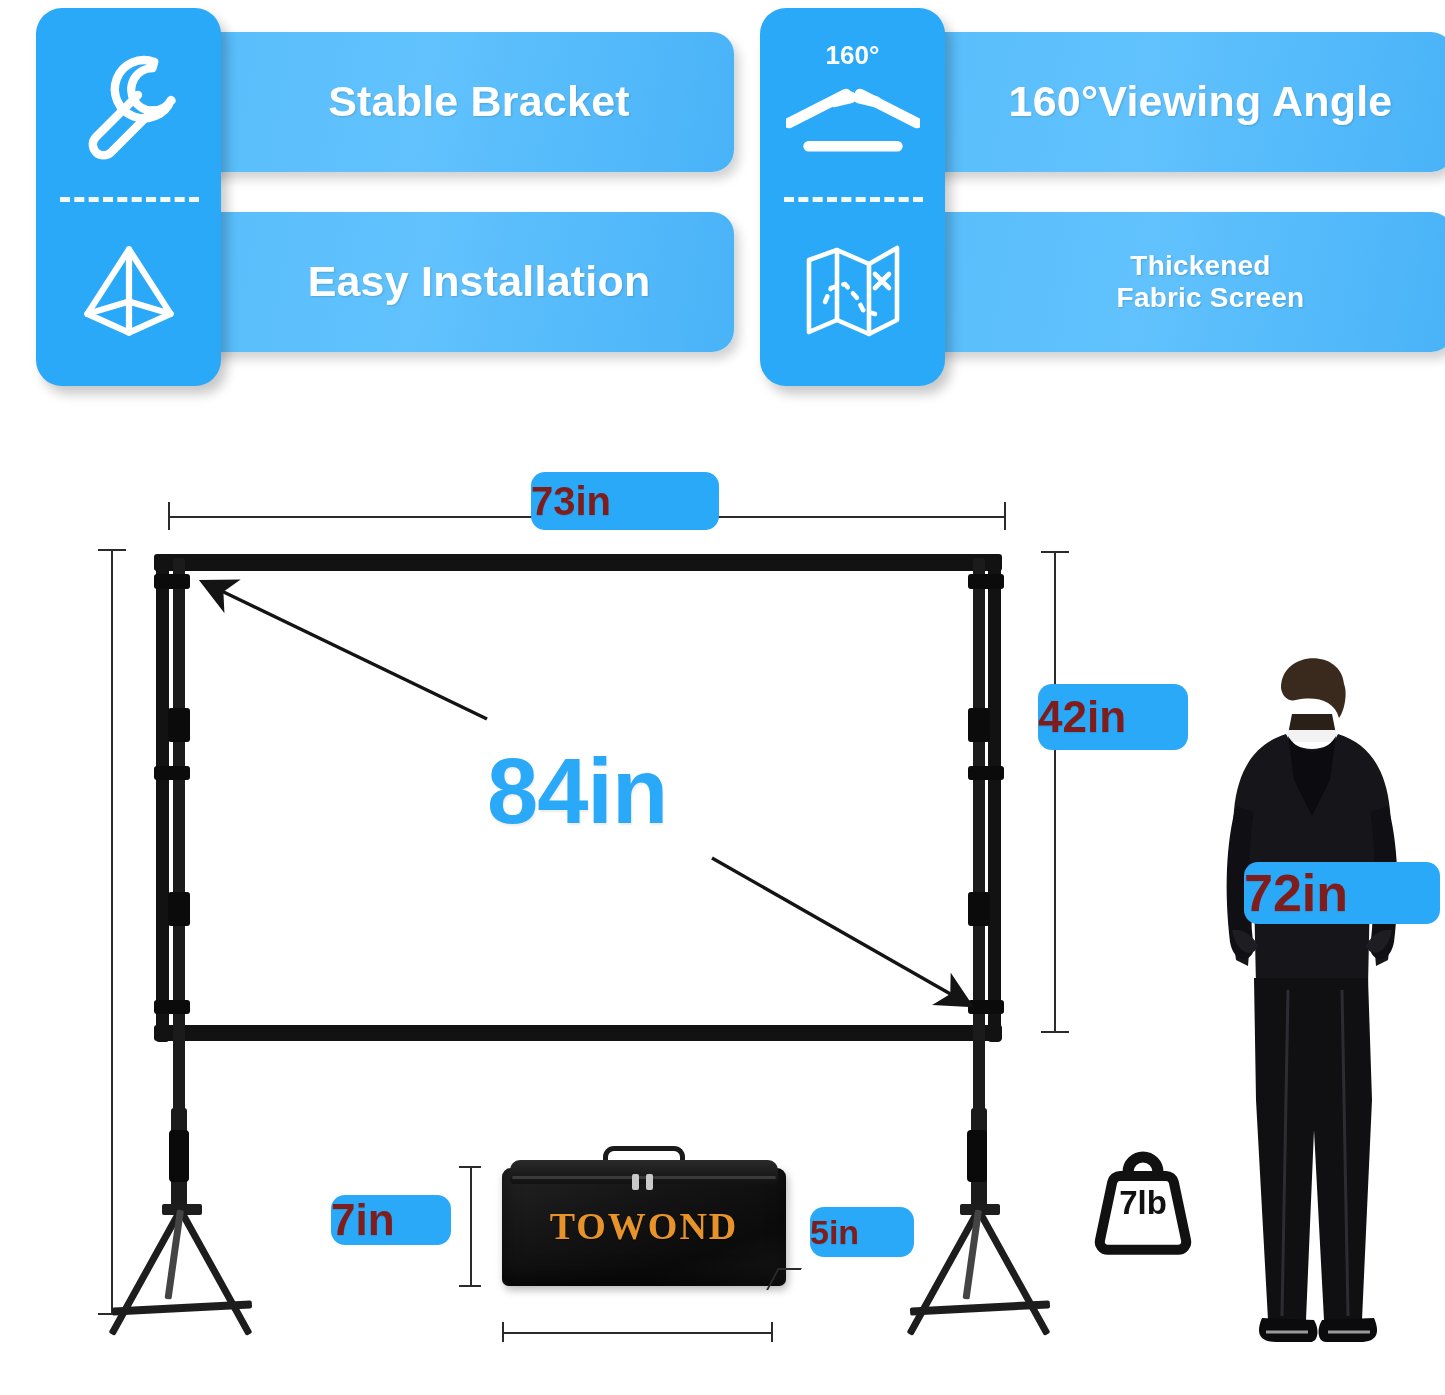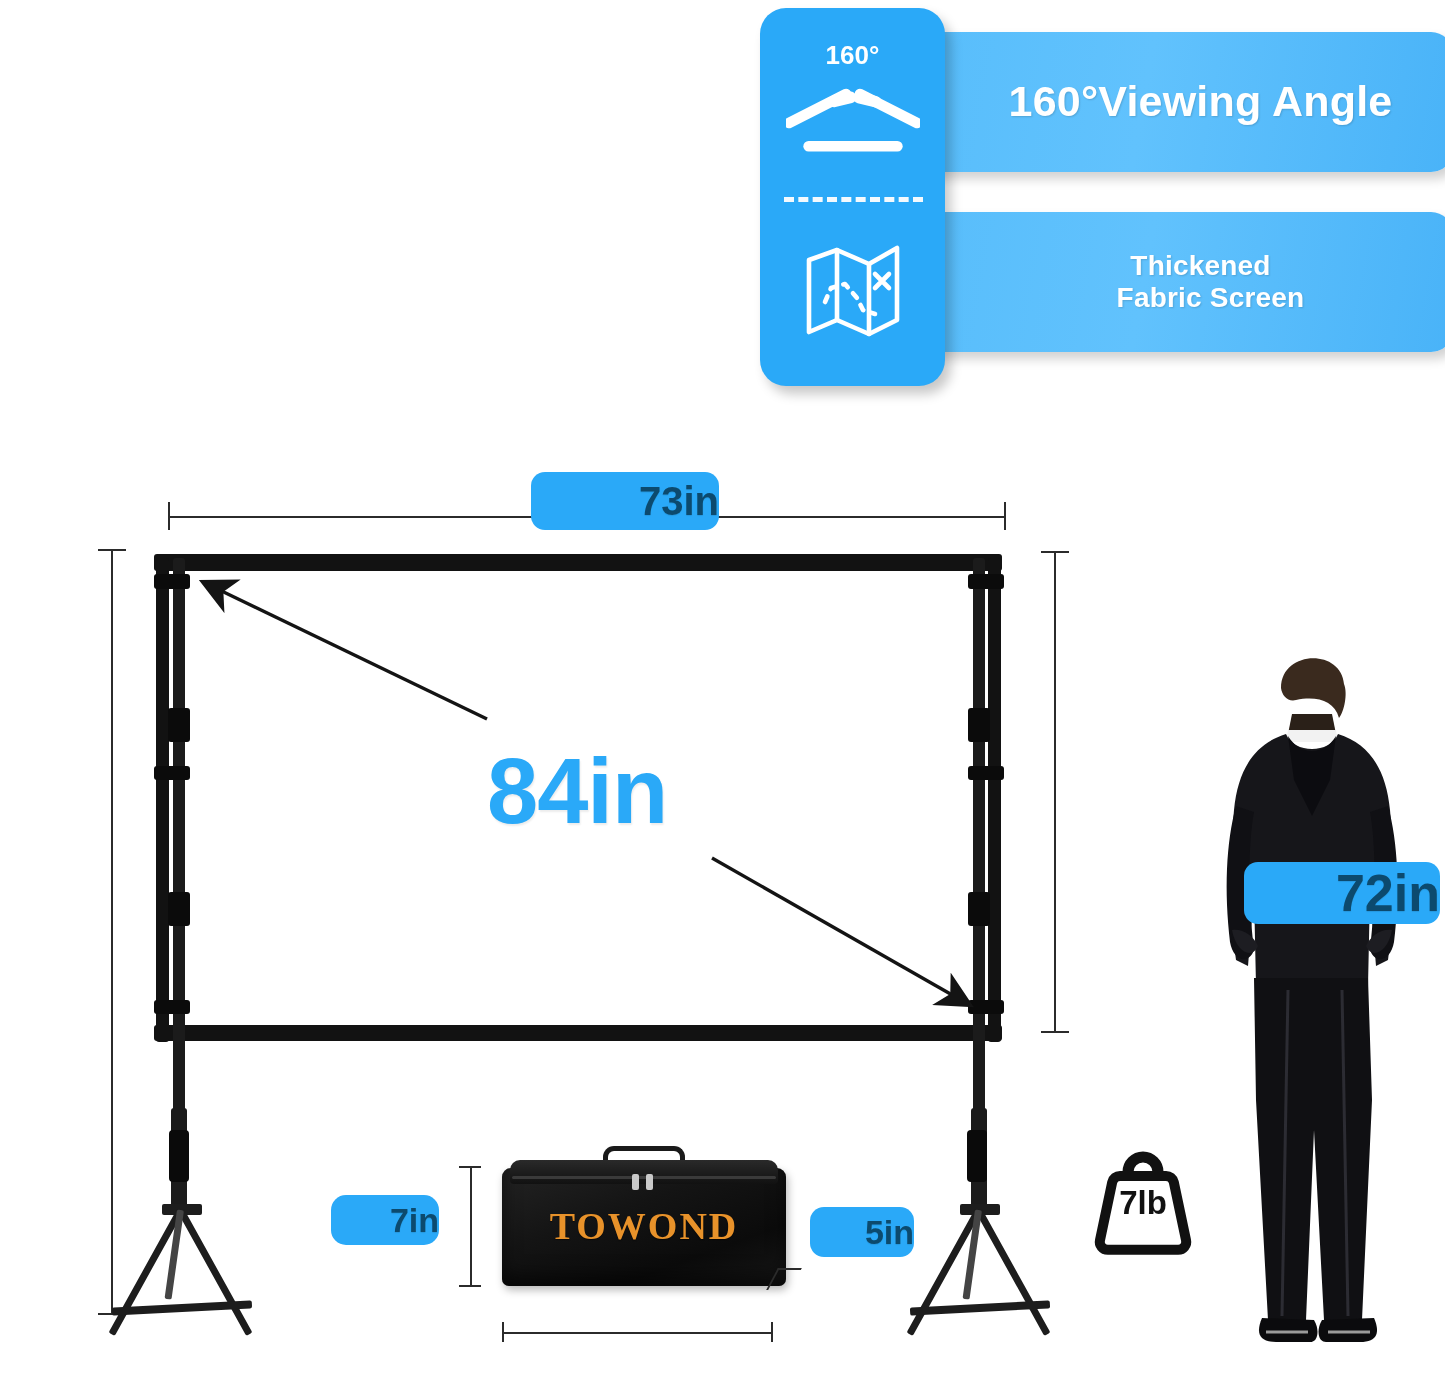--- a/index.html
+++ b/index.html
@@ -41,21 +41,21 @@
     text-shadow:1px 1px 2px rgba(0,0,0,.15);
     padding-left:55px;
   }
   .feat-label.two span{font-size:28px;}
   .feat-label.r1{top:24px;}
   .feat-label.r2{top:204px;}
 
   
   .badge{
     position:absolute;background:#2aa9f8;border-radius:14px;
-    color:#0c4a6e;font-weight:bold;display:flex;align-items:center;justify-content:flex-end;
+    color:#7f1d1d;font-weight:bold;display:flex;align-items:center;justify-content:flex-start;
     text-shadow:0 1px 1px rgba(0,0,0,.1);
     white-space:nowrap;
   }
 
   
   .mline{position:absolute;background:#2b2b2b;}
   .mline.h{height:1.6px;}
   .mline.v{width:1.6px;}
   .tick{position:absolute;background:#2b2b2b;}
   .tick.v{width:1.6px;}
@@ -118,20 +118,48 @@
   }
 
   
   .person{position:absolute;}
 </style>
 </head>
 <body>
 
 <div class="stage">
 
+  <div class="feat-group" style="left:36px;top:8px;width:700px;height:380px;">
+
+    <div class="feat-label r1">
+      <span>Stable Bracket</span>
+    </div>
+    <div class="feat-label r2">
+      <span>Easy Installation</span>
+    </div>
+
+    <div class="feat-iconcol">
+      <div class="ficon top">
+        <svg width="112" height="112" viewBox="0 0 100 100" fill="none" stroke="#ffffff" stroke-width="7.5" stroke-linecap="round" stroke-linejoin="round">
+          <path d="M72.5 12.5 a26 26 0 1 0 15 34 L88 47 l-0.5-0.5
+                   a19 19 0 1 1 -16.5 -28.5 z"></path>
+          <path d="M58 42 L20.5 79.5 a9.5 9.5 0 0 0 13.5 13.5 L71.5 55.5"></path>
+          <path d="M60.5 13.5 L74 27 L88.5 21 L83 8.5 Z" opacity="0"></path>
+        </svg>
+      </div>
+      <div class="feat-dash"></div>
+      <div class="ficon bot">
+        <svg width="104" height="104" viewBox="0 0 100 100" fill="none" stroke="#ffffff" stroke-width="6" stroke-linecap="round" stroke-linejoin="round">
+          <path d="M50 10 L90 72 L50 90 L10 72 Z"></path>
+          <path d="M50 10 L50 90"></path>
+          <path d="M10 72 L50 60 L90 72"></path>
+        </svg>
+      </div>
+    </div>
+  </div>
 
   <div class="feat-group" style="left:760px;top:8px;width:690px;height:380px;">
 
     <div class="feat-label r1" style="width:560px;">
       <span>160°Viewing Angle</span>
     </div>
     <div class="feat-label r2 two" style="width:560px;">
       <span style="display:block;padding-left:55px;text-align:center;line-height:1.16;">
         <span style="display:block;padding:0;">Thickened</span>
         <span style="display:block;padding:0;margin-left:20px;">Fabric Screen</span>
@@ -179,20 +207,23 @@
     <span>73in</span>
   </div>
 
   <div class="mline v" style="left:111px;top:549px;height:765px;"></div>
   <div class="tick h" style="left:98px;top:549px;width:28px;"></div>
   <div class="tick h" style="left:98px;top:1313px;width:28px;"></div>
 
   <div class="mline v" style="left:1054px;top:551px;height:481px;"></div>
   <div class="tick h" style="left:1041px;top:551px;width:28px;"></div>
   <div class="tick h" style="left:1041px;top:1031px;width:28px;"></div>
+  <div class="badge" style="left:1038px;top:684px;width:150px;height:66px;font-size:44px;">
+    <span>42in</span>
+  </div>
 
   <div class="frame-outer" style="left:140px;top:548px;width:890px;height:790px;">
 
     <div class="screen-white" style="left:28px;top:22px;width:825px;height:470px;"></div>
 
     <div class="bar" style="left:14px;top:6px;width:848px;height:17px;"></div>
 
     <div class="bar" style="left:14px;top:477px;width:848px;height:16px;"></div>
 
     <div class="bar" style="left:16px;top:10px;width:13px;height:484px;"></div>
@@ -260,21 +291,21 @@
     <div class="bag-text">TOWOND</div>
   </div>
 
   <div style="position:absolute;left:772px;top:1268px;width:22px;height:20px;
               border-left:2px solid #2b2b2b;border-top:2px solid #2b2b2b;
               transform:skewX(-28deg);"></div>
 
   <div class="mline v" style="left:470px;top:1166px;height:120px;"></div>
   <div class="tick h" style="left:459px;top:1166px;width:22px;"></div>
   <div class="tick h" style="left:459px;top:1285px;width:22px;"></div>
-  <div class="badge" style="left:331px;top:1195px;width:108px;height:50px;font-size:34px;border-radius:15px;">
+  <div class="badge" style="left:331px;top:1195px;width:120px;height:50px;font-size:44px;">
     <span>7in</span>
   </div>
 
   <div class="mline h" style="left:502px;top:1332px;width:270px;"></div>
   <div class="tick v" style="left:502px;top:1322px;width:1.6px;height:20px;"></div>
   <div class="tick v" style="left:771px;top:1322px;width:1.6px;height:20px;"></div>
   <div class="badge" style="left:593px;top:1395px;width:110px;height:50px;font-size:34px;margin-left:32px;">
     <span>16in</span>
   </div>
 

